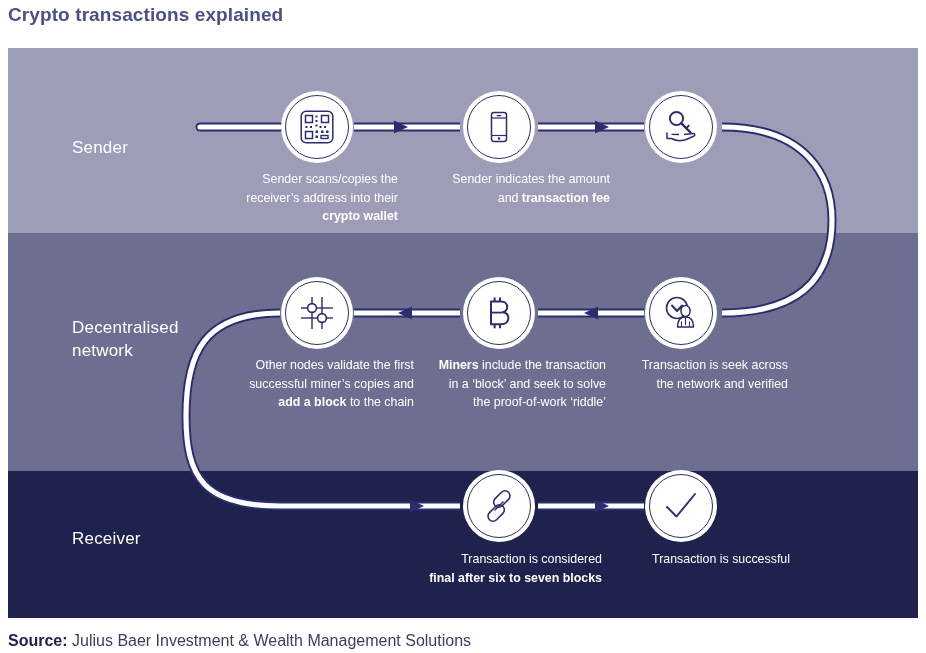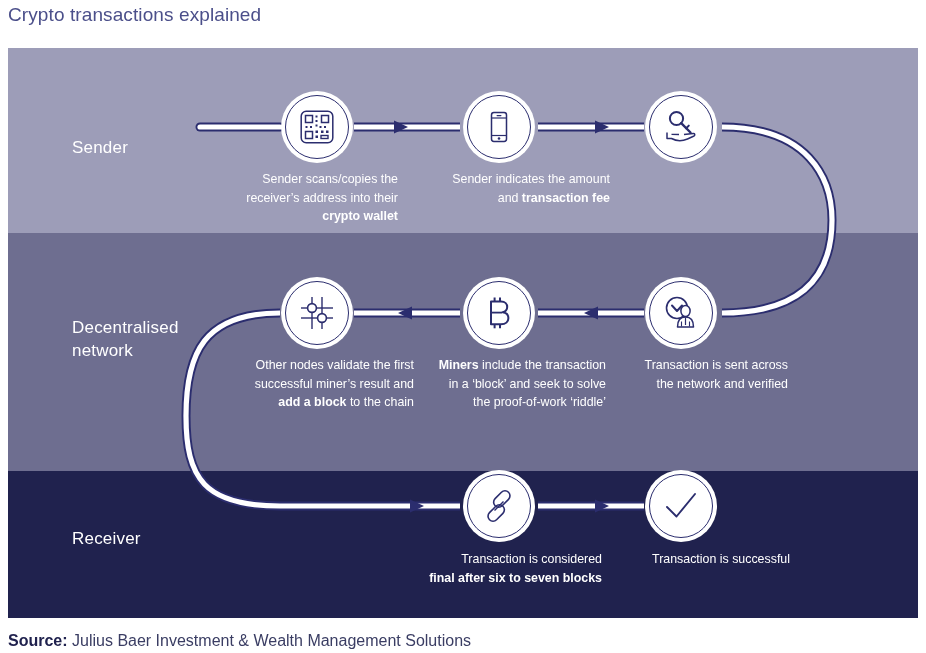--- a/index.html
+++ b/index.html
@@ -16,21 +16,21 @@
   }
 
   
   #page-title {
     position: absolute;
     left: 8px;
     top: 4px;
     font-size: 19px;
     color: #4b4f8a;
     letter-spacing: 0.1px;
-    font-weight: 400;
+    font-weight: 700;
     white-space: nowrap;
   }
 
   
   #figure {
     position: absolute;
     left: 8px;
     top: 48px;
     width: 910px;
     height: 570px;
@@ -286,31 +286,31 @@
       <div><span>Sender scans/copies the</span></div>
       <div><span>receiver’s address into their</span></div>
       <div><b>crypto wallet</b></div>
     </div>
   <div class="caption" style="left:406px; top:122px; width:196px;">
       <div><span>Sender indicates the amount</span></div>
       <div><span>and </span><b>transaction fee</b></div>
     </div>
 
   <div class="caption" style="left:600px; top:308px; width:180px;">
-      <div><span>Transaction is sent across</span></div>
+      <div><span>Transaction is seek across</span></div>
       <div><span>the network and verified</span></div>
     </div>
   <div class="caption" style="left:406px; top:308px; width:192px;">
       <div><b>Miners</b><span> include the transaction</span></div>
       <div><span>in a ‘block’ and seek to solve</span></div>
       <div><span>the proof-of-work ‘riddle’</span></div>
     </div>
   <div class="caption" style="left:222px; top:308px; width:184px;">
       <div><span>Other nodes validate the first</span></div>
-      <div><span>successful miner’s result and</span></div>
+      <div><span>successful miner’s copies and</span></div>
       <div><b>add a block</b><span> to the chain</span></div>
     </div>
 
   <div class="caption" style="left:398px; top:502px; width:196px;">
       <div><span>Transaction is considered</span></div>
       <div><b>final after six to seven blocks</b></div>
     </div>
   <div class="caption" style="left:596px; top:502px; width:186px;">
       <div><span>Transaction is successful</span></div>
     </div>

